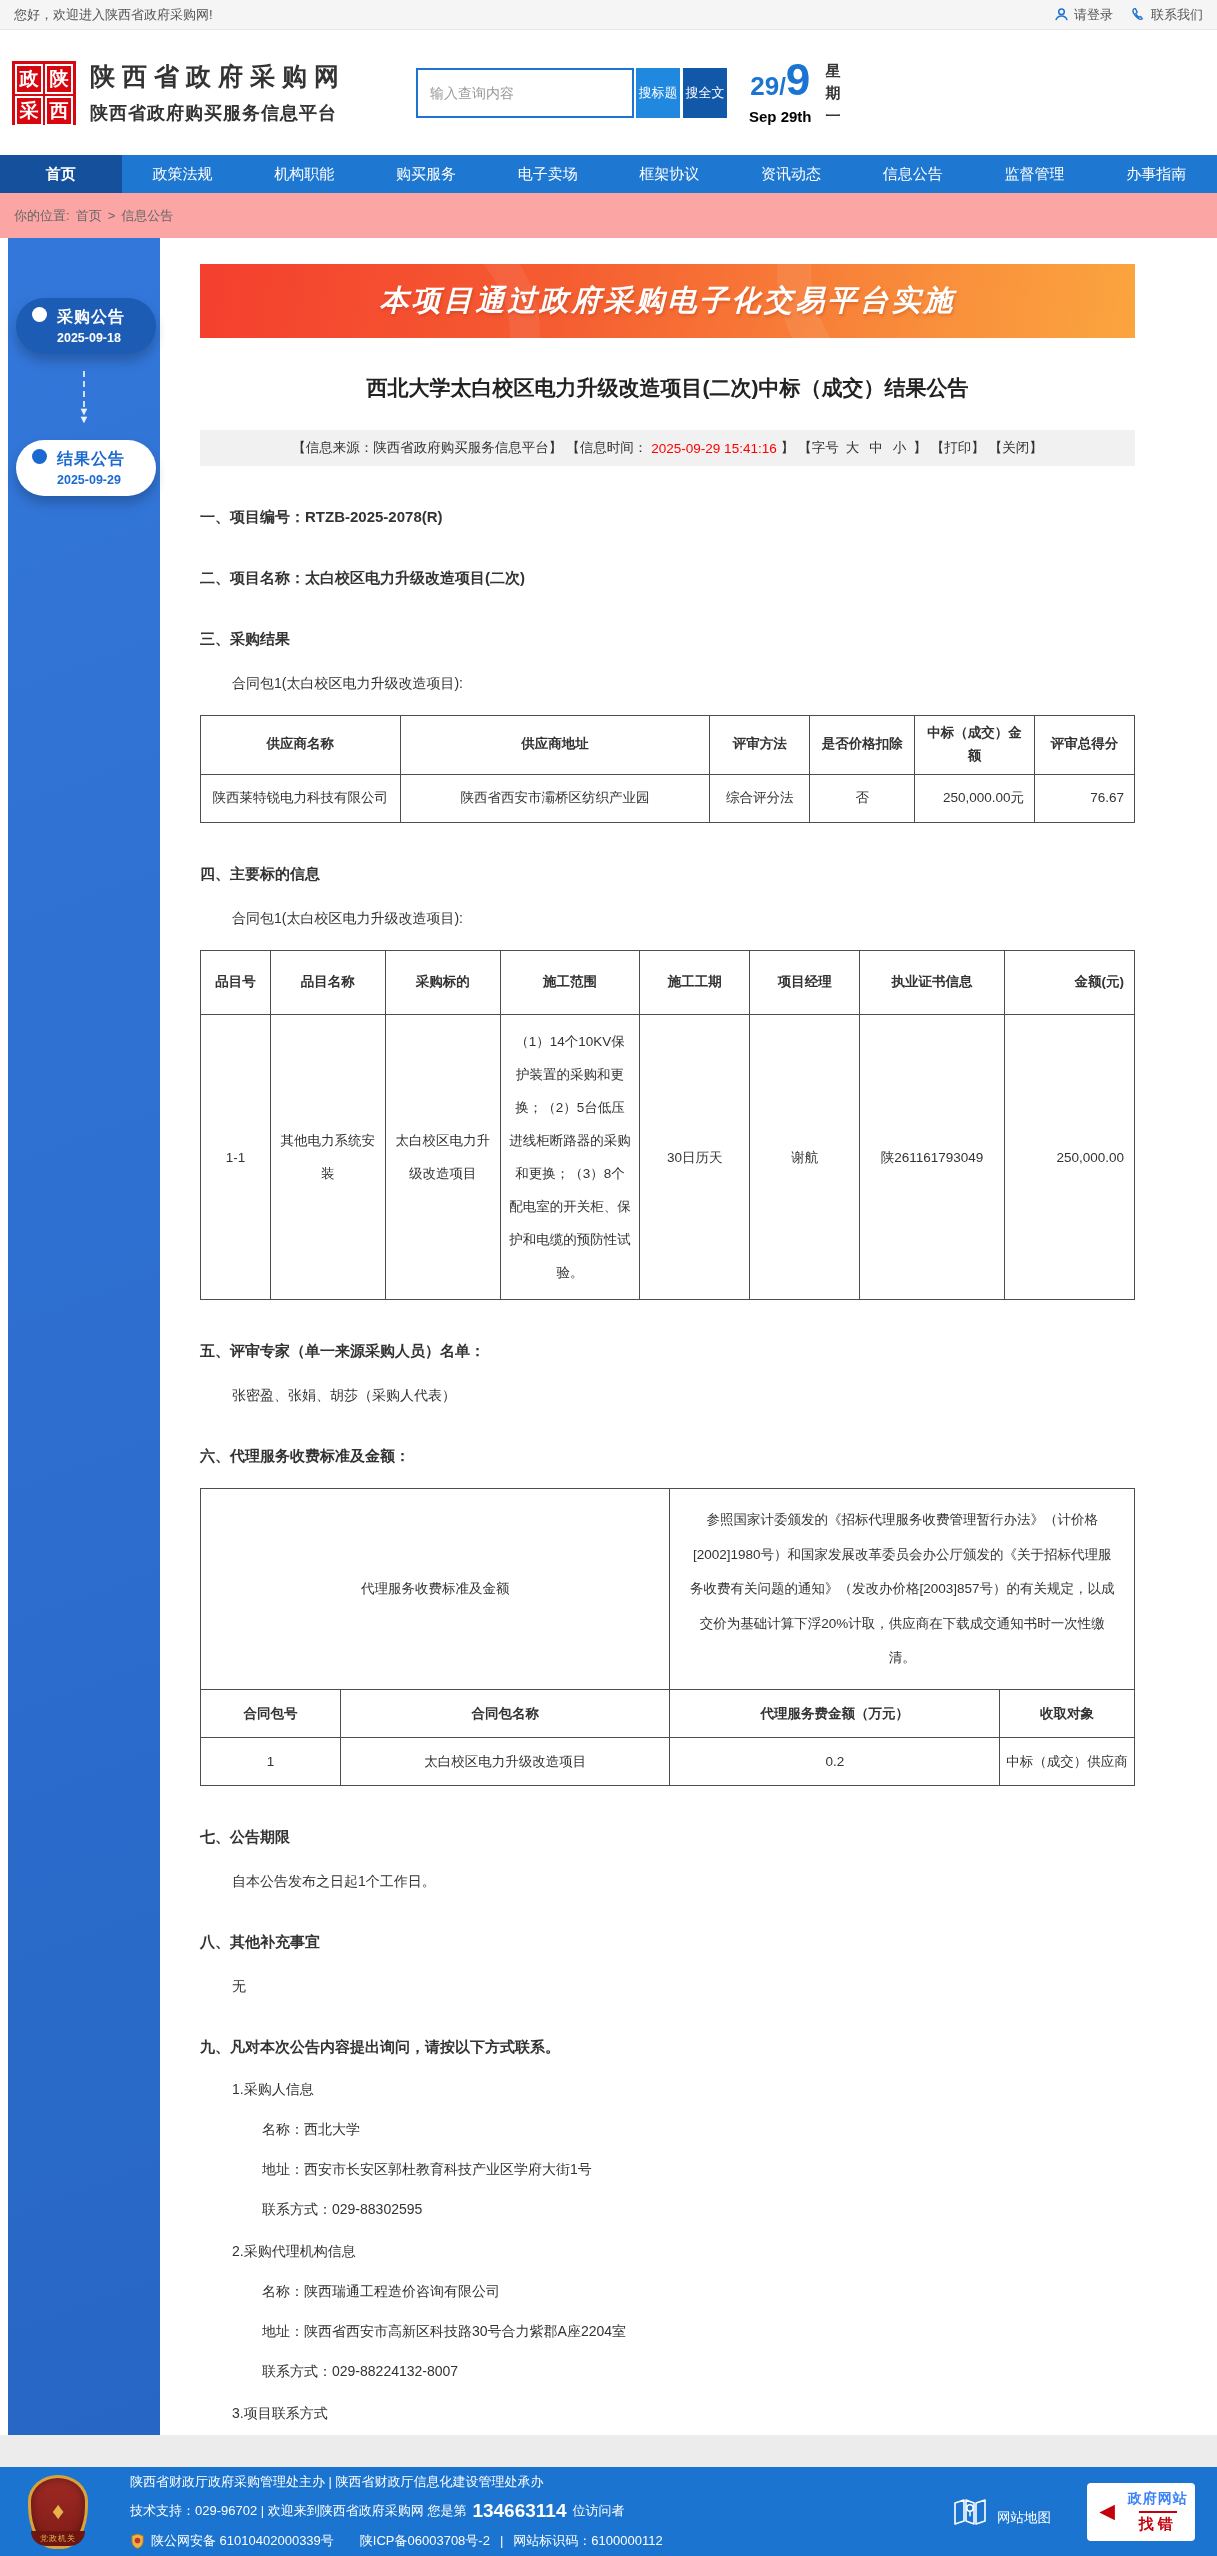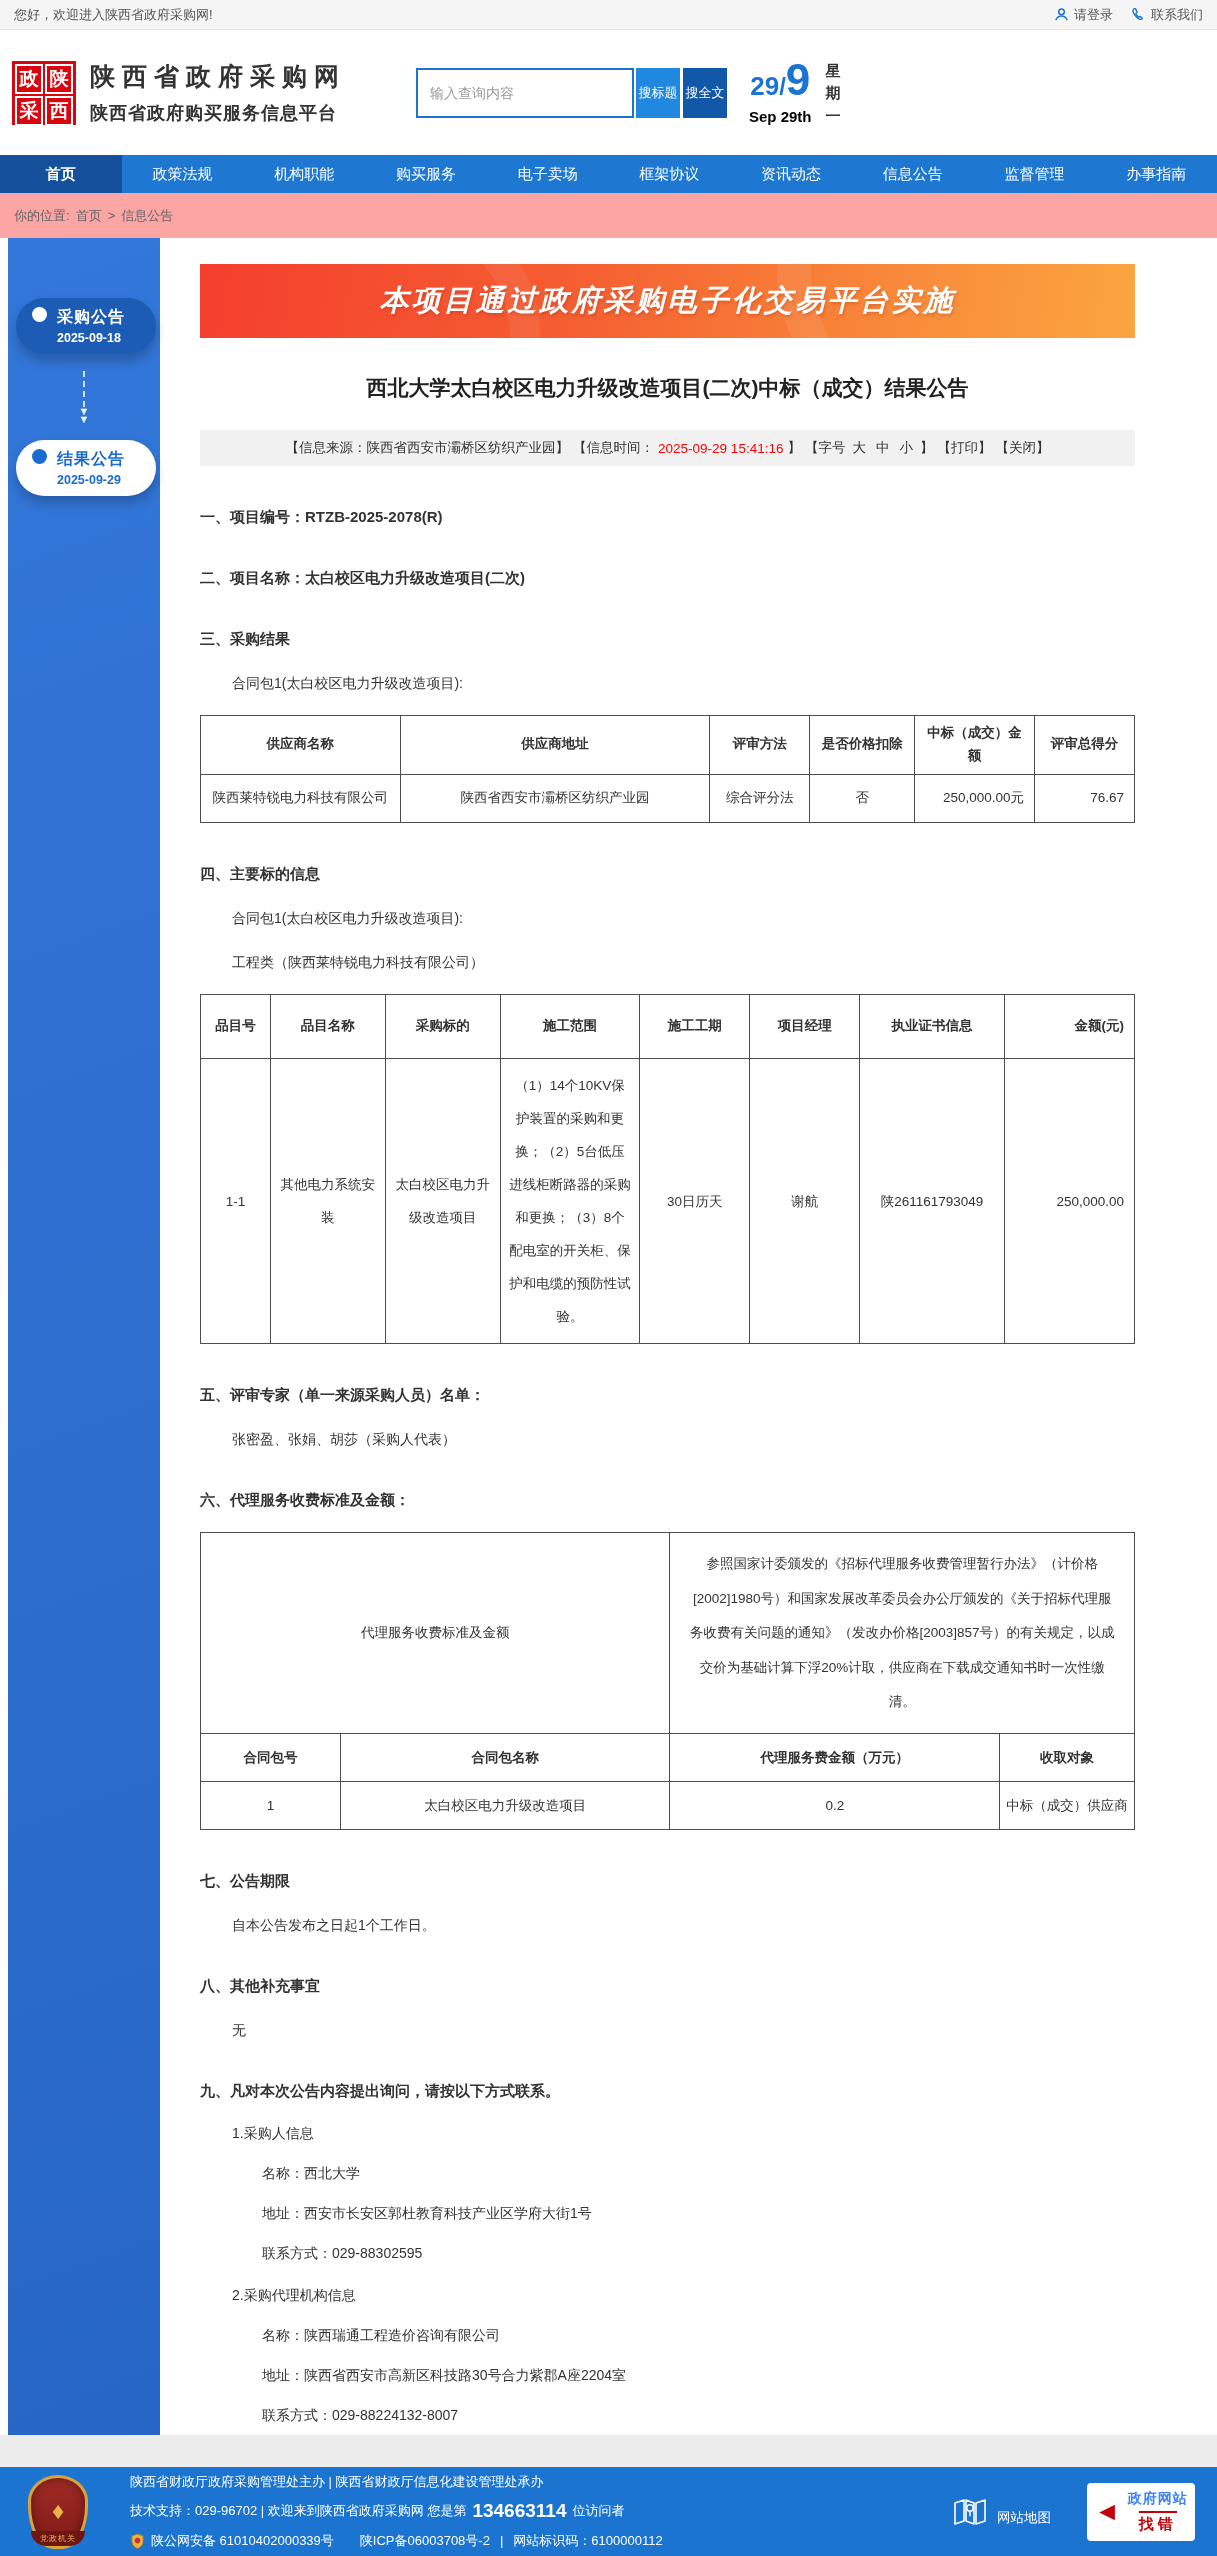--- a/index.html
+++ b/index.html
@@ -219,21 +219,21 @@
 
     <main class="main">
       <div class="main-inner">
         <div class="banner">
           <span class="banner-text">本项目通过政府采购电子化交易平台实施</span>
         </div>
 
         <h1 class="doc-title">西北大学太白校区电力升级改造项目(二次)中标（成交）结果公告</h1>
 
         <div class="info-bar">
-          <span>【信息来源：陕西省西安市灞桥区纺织产业园】</span>
+          <span>【信息来源：陕西省政府购买服务信息平台】</span>
           <span>【信息时间：</span>
           <span class="red">2025-09-29 15:41:16</span>
           <span>】</span>
           <span>【字号</span>
           <span class="info-font-btn">大</span>
           <span class="info-font-btn">中</span>
           <span class="info-font-btn">小</span>
           <span>】</span>
           <span class="info-btn">【打印】</span>
           <span class="info-btn">【关闭】</span>
@@ -268,21 +268,20 @@
             <td>综合评分法</td>
             <td>否</td>
             <td class="r-right">250,000.00元</td>
             <td class="r-right">76.67</td>
           </tr>
         </tbody>
           </table>
 
         <div class="section-h">四、主要标的信息</div>
         <div class="body-line">合同包1(太白校区电力升级改造项目):</div>
-        <div class="body-line">工程类（陕西莱特锐电力科技有限公司）</div>
 
         <table class="tbl-bid">
           <colgroup>
               <col style="width:70px">
               <col style="width:115px">
               <col style="width:115px">
               <col style="width:140px">
               <col style="width:110px">
               <col style="width:110px">
               <col style="width:145px">

